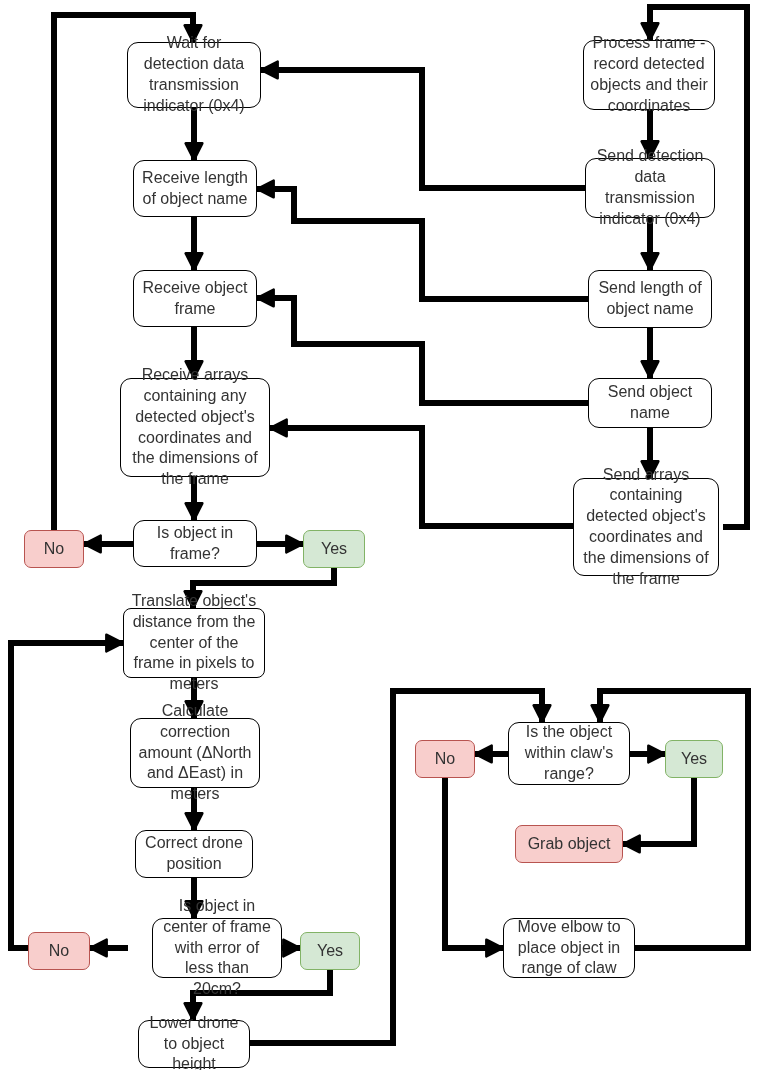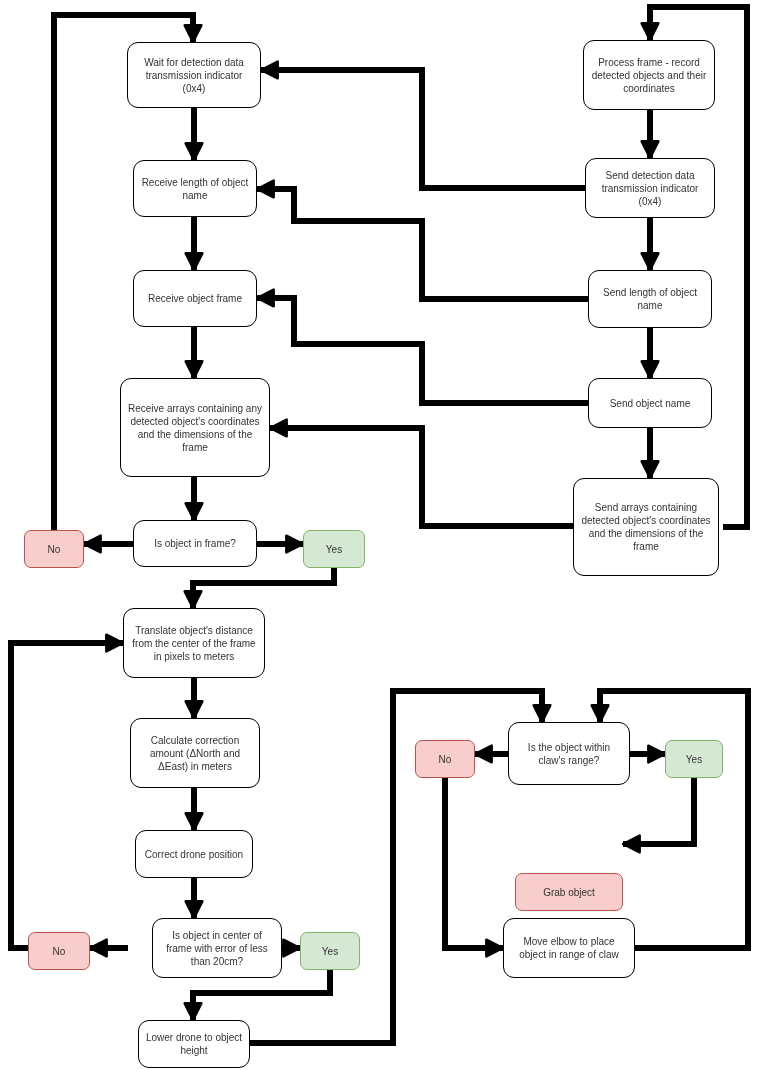--- a/index.html
+++ b/index.html
@@ -11,21 +11,21 @@
     overflow:hidden;
   }
   svg.wires { position:absolute; left:0; top:0; width:765px; height:1070px; }
   svg.wires polyline {
     fill:none; stroke:#000000; stroke-width:6; stroke-linejoin:miter;
   }
   .node {
     position:absolute; box-sizing:border-box;
     background:#ffffff; border:1.4px solid #000000; border-radius:11px;
     display:flex; align-items:center; justify-content:center;
-    text-align:center; font-size:10px; line-height:1.3; color:#333333;
+    text-align:center; font-size:16px; line-height:1.3; color:#333333;
     padding:18px 6px;
   }
   .node.pink  { background:#f8cecc; border-color:#b85450; border-radius:7px; }
   .node.green { background:#d5e8d4; border-color:#82b366; border-radius:7px; }
 </style>
 </head>
 <body>
 
 <div class="canvas">
 
@@ -71,33 +71,33 @@
     <polyline points="445,768 445,948 503,948" marker-end="url(#arrow)"></polyline>
   </svg>
 
   <div class="node" style="left:127px;top:42px;width:134px;height:66px;">Wait for detection data transmission indicator (0x4)</div>
   <div class="node" style="left:133px;top:160px;width:124px;height:57px;">Receive length of object name</div>
   <div class="node" style="left:133px;top:270px;width:124px;height:57px;">Receive object frame</div>
   <div class="node" style="left:120px;top:378px;width:150px;height:99px;">Receive arrays containing any detected object's coordinates and the dimensions of the frame</div>
   <div class="node" style="left:133px;top:520px;width:124px;height:47px;">Is object in frame?</div>
   <div class="node pink" style="left:24px;top:530px;width:60px;height:28px;">No</div>
   <div class="node green" style="left:303px;top:530px;width:62px;height:28px;">Yes</div>
-  <div class="node" style="left:123px;top:608px;width:142px;height:70px;">Translate object's distance from the center of the frame in pixels to meters</div>
+  <div class="node" style="left:123px;top:608px;width:142px;height:70px;border-radius:8px;">Translate object's distance from the center of the frame in pixels to meters</div>
   <div class="node" style="left:130px;top:718px;width:130px;height:70px;">Calculate correction amount (ΔNorth and ΔEast) in meters</div>
   <div class="node" style="left:135px;top:830px;width:118px;height:48px;">Correct drone position</div>
   <div class="node" style="left:128px;top:918px;width:130px;height:60px;margin-left:24px;">Is object in center of frame with error of less than 20cm?</div>
   <div class="node pink" style="left:28px;top:932px;width:62px;height:32px;">No</div>
   <div class="node green" style="left:300px;top:932px;width:60px;height:32px;">Yes</div>
   <div class="node" style="left:138px;top:1020px;width:112px;height:48px;">Lower drone to object height</div>
 
   <div class="node" style="left:583px;top:40px;width:132px;height:70px;">Process frame - record detected objects and their coordinates</div>
   <div class="node" style="left:585px;top:158px;width:130px;height:60px;">Send detection data transmission indicator (0x4)</div>
   <div class="node" style="left:588px;top:270px;width:124px;height:58px;">Send length of object name</div>
   <div class="node" style="left:588px;top:378px;width:124px;height:50px;">Send object name</div>
   <div class="node" style="left:573px;top:478px;width:146px;height:98px;">Send arrays containing detected object's coordinates and the dimensions of the frame</div>
 
   <div class="node" style="left:508px;top:722px;width:122px;height:63px;">Is the object within claw's range?</div>
   <div class="node pink" style="left:415px;top:740px;width:60px;height:28px;">No</div>
   <div class="node green" style="left:665px;top:740px;width:58px;height:28px;">Yes</div>
-  <div class="node pink" style="left:515px;top:825px;width:108px;height:38px;margin-top:48px;">Grab object</div>
+  <div class="node pink" style="left:515px;top:825px;width:108px;height:38px;">Grab object</div>
   <div class="node" style="left:503px;top:918px;width:132px;height:60px;">Move elbow to place object in range of claw</div>
 
 </div>
 
 </body></html>

